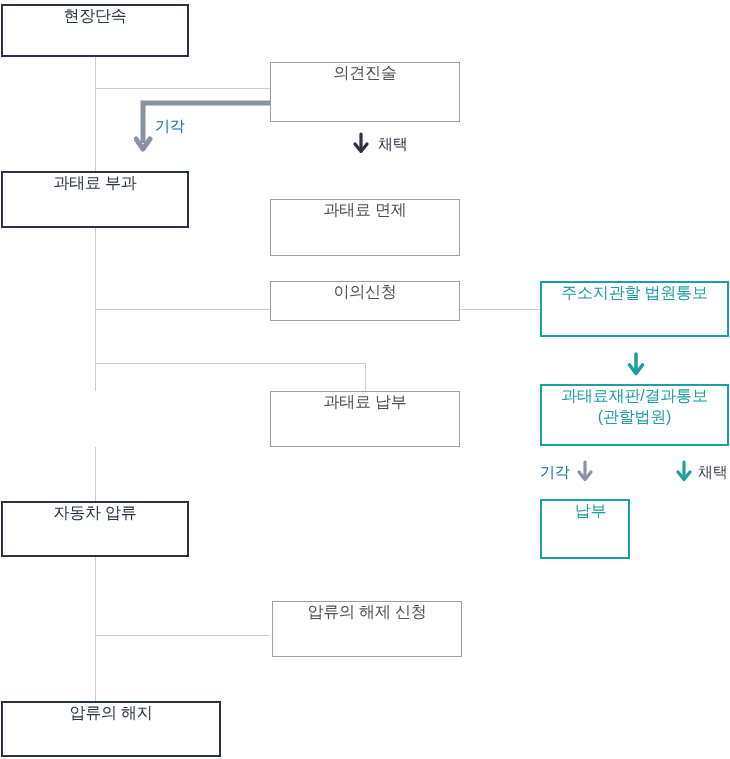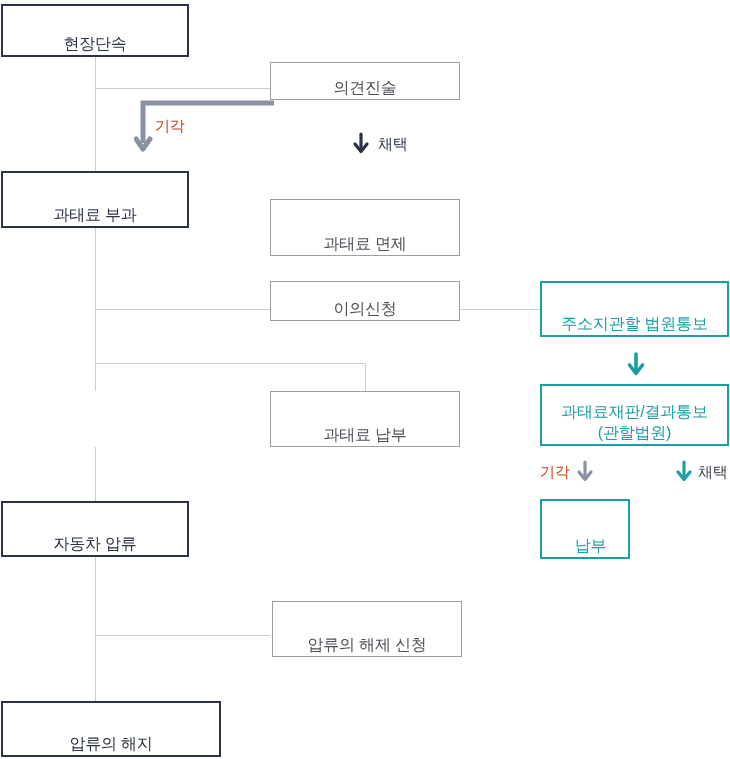--- a/index.html
+++ b/index.html
@@ -1,39 +1,39 @@
 <!DOCTYPE html>
 <html><head>
 <meta charset="utf-8">
 <style>
   html,body{margin:0;padding:0;background:#fff;}
   body{font-family:"Liberation Sans","DejaVu Sans",sans-serif;}
   .stage{position:relative;width:730px;height:759px;background:#fff;overflow:hidden;}
 
   .box{position:absolute;background:#fff;display:flex;flex-direction:column;
-       align-items:center;justify-content:flex-end;text-align:center;
+       align-items:center;justify-content:flex-start;text-align:center;
        font-size:16px;letter-spacing:-0.2px;box-sizing:border-box;line-height:1.3;}
   .box.primary{border:2px solid #2b3245;color:#2b3245;}
   .box.secondary{border:1.5px solid #9aa0a8;color:#4c5056;}
   .box.accent{border:2px solid #1b9ea4;color:#1b9ea4;}
 
   .hline,.vline{position:absolute;background:#c9ccd1;}
   .hline{height:1px;}
   .vline{width:1px;}
 
   .flabel{position:absolute;font-size:15px;letter-spacing:-0.2px;}
-  .flabel.gray{color:#c2410c;}
+  .flabel.gray{color:#0369a1;}
   .flabel.navy{color:#2b3245;}
   .flabel.dark{color:#3a3f47;}
 
   .arrow{position:absolute;}
 
   
   #b-site{left:1px;top:4px;width:188px;height:53px;}
-  #b-opinion{left:270px;top:62px;width:190px;height:38px;}
+  #b-opinion{left:270px;top:62px;width:190px;height:60px;}
   #b-impose{left:1px;top:171px;width:188px;height:57px;}
   #b-fine-exempt{left:270px;top:171px;width:190px;height:57px;margin-top:28px;}
   #b-objection{left:270px;top:281px;width:190px;height:40px;}
   #b-court{left:540px;top:281px;width:189px;height:56px;}
   #b-delinq{left:1px;top:391px;width:188px;height:56px;}
   #b-fine-pay{left:270px;top:391px;width:190px;height:56px;}
   #b-trial{left:540px;top:384px;width:189px;height:62px;}
   #b-seizure{left:1px;top:501px;width:188px;height:56px;}
   #b-pay{left:540px;top:499px;width:90px;height:60px;padding-left:11px;}
   #b-exempt{left:640px;top:499px;width:89px;height:60px;}

